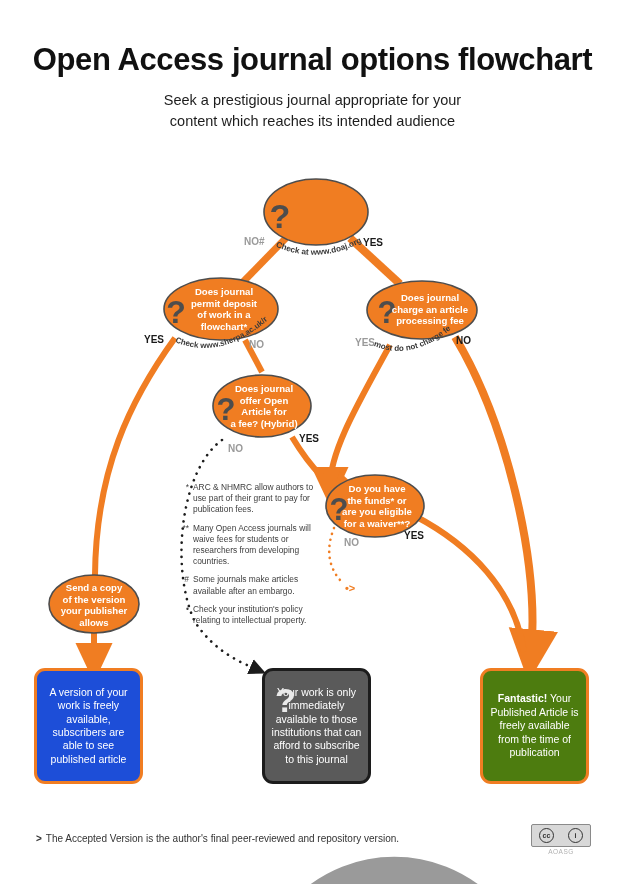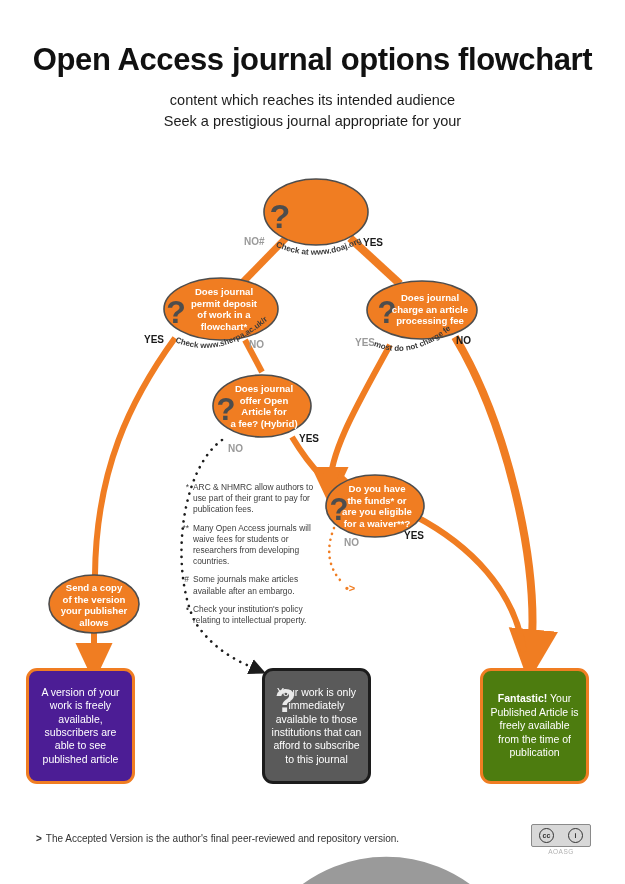--- a/index.html
+++ b/index.html
@@ -18,21 +18,21 @@
     line-height:11.5px;font-size:9.6px;z-index:6;pointer-events:none;}
   .qmark{font-weight:bold;fill:#4d4d4d;}
 
   .branch-label{position:absolute;font-size:10px;font-weight:bold;z-index:7;}
   .bl-yes{color:#1a1a1a;}
   .bl-no{color:#9a9a9a;}
 
   .outcome{position:absolute;border-radius:11px;display:flex;align-items:center;
     justify-content:center;text-align:center;z-index:5;}
   .outcome .otxt{color:#ffffff;font-size:10.5px;line-height:13.4px;padding:0 6px;}
-  .ob-left{left:26px;top:668px;width:103px;height:110px;background:#4c1d95;border:3px solid #f07d22;align-items:center;}
+  .ob-left{left:34px;top:668px;width:103px;height:110px;background:#1d4ed8;border:3px solid #f07d22;align-items:center;}
   .ob-mid{left:262px;top:668px;width:103px;height:110px;background:#5a5a5a;border:3px solid #1c1c1c;}
   .ob-right{left:480px;top:668px;width:103px;height:110px;background:#4d7c0f;border:3px solid #f07d22;}
   .otxt b{font-weight:bold;}
 
   .lock-icon{position:absolute;left:8px;top:14px;z-index:6;}
   .qbig{position:absolute;left:10px;top:14px;font-size:34px;font-weight:bold;
     color:#e9e9e9;line-height:30px;z-index:6;}
 
   .notes{position:absolute;left:176px;top:482px;width:148px;z-index:7;}
   .note{display:flex;font-size:8.4px;line-height:11.2px;color:#3d3d3d;margin-bottom:7px;}
@@ -54,22 +54,22 @@
     font-weight:bold;color:#333;background:#d8d8d8;}
   .cc-label{font-size:6.5px;color:#b0b0b0;letter-spacing:0.5px;margin-top:1px;}
 </style>
 </head>
 <body>
 
 <div id="canvas">
 
   <div class="page-title">Open Access journal options flowchart</div>
   <div class="page-subtitle">
+    <div>Seek a prestigious journal appropriate for your</div>
     <div>content which reaches its intended audience</div>
-    <div>Seek a prestigious journal appropriate for your</div>
   </div>
 
   <svg viewBox="0 0 625 884">
     <defs>
       <marker id="ar-or" markerWidth="7" markerHeight="7" refX="3.2" refY="3.4" orient="auto" markerUnits="strokeWidth">
         <path d="M0,0.3 L6.6,3.4 L0,6.5 Z" fill="#f07d22"></path>
       </marker>
       <marker id="ar-bk" markerWidth="7" markerHeight="7" refX="3.2" refY="3.4" orient="auto" markerUnits="strokeWidth">
         <path d="M0,0.3 L6.6,3.4 L0,6.5 Z" fill="#1c1c1c"></path>
       </marker>

